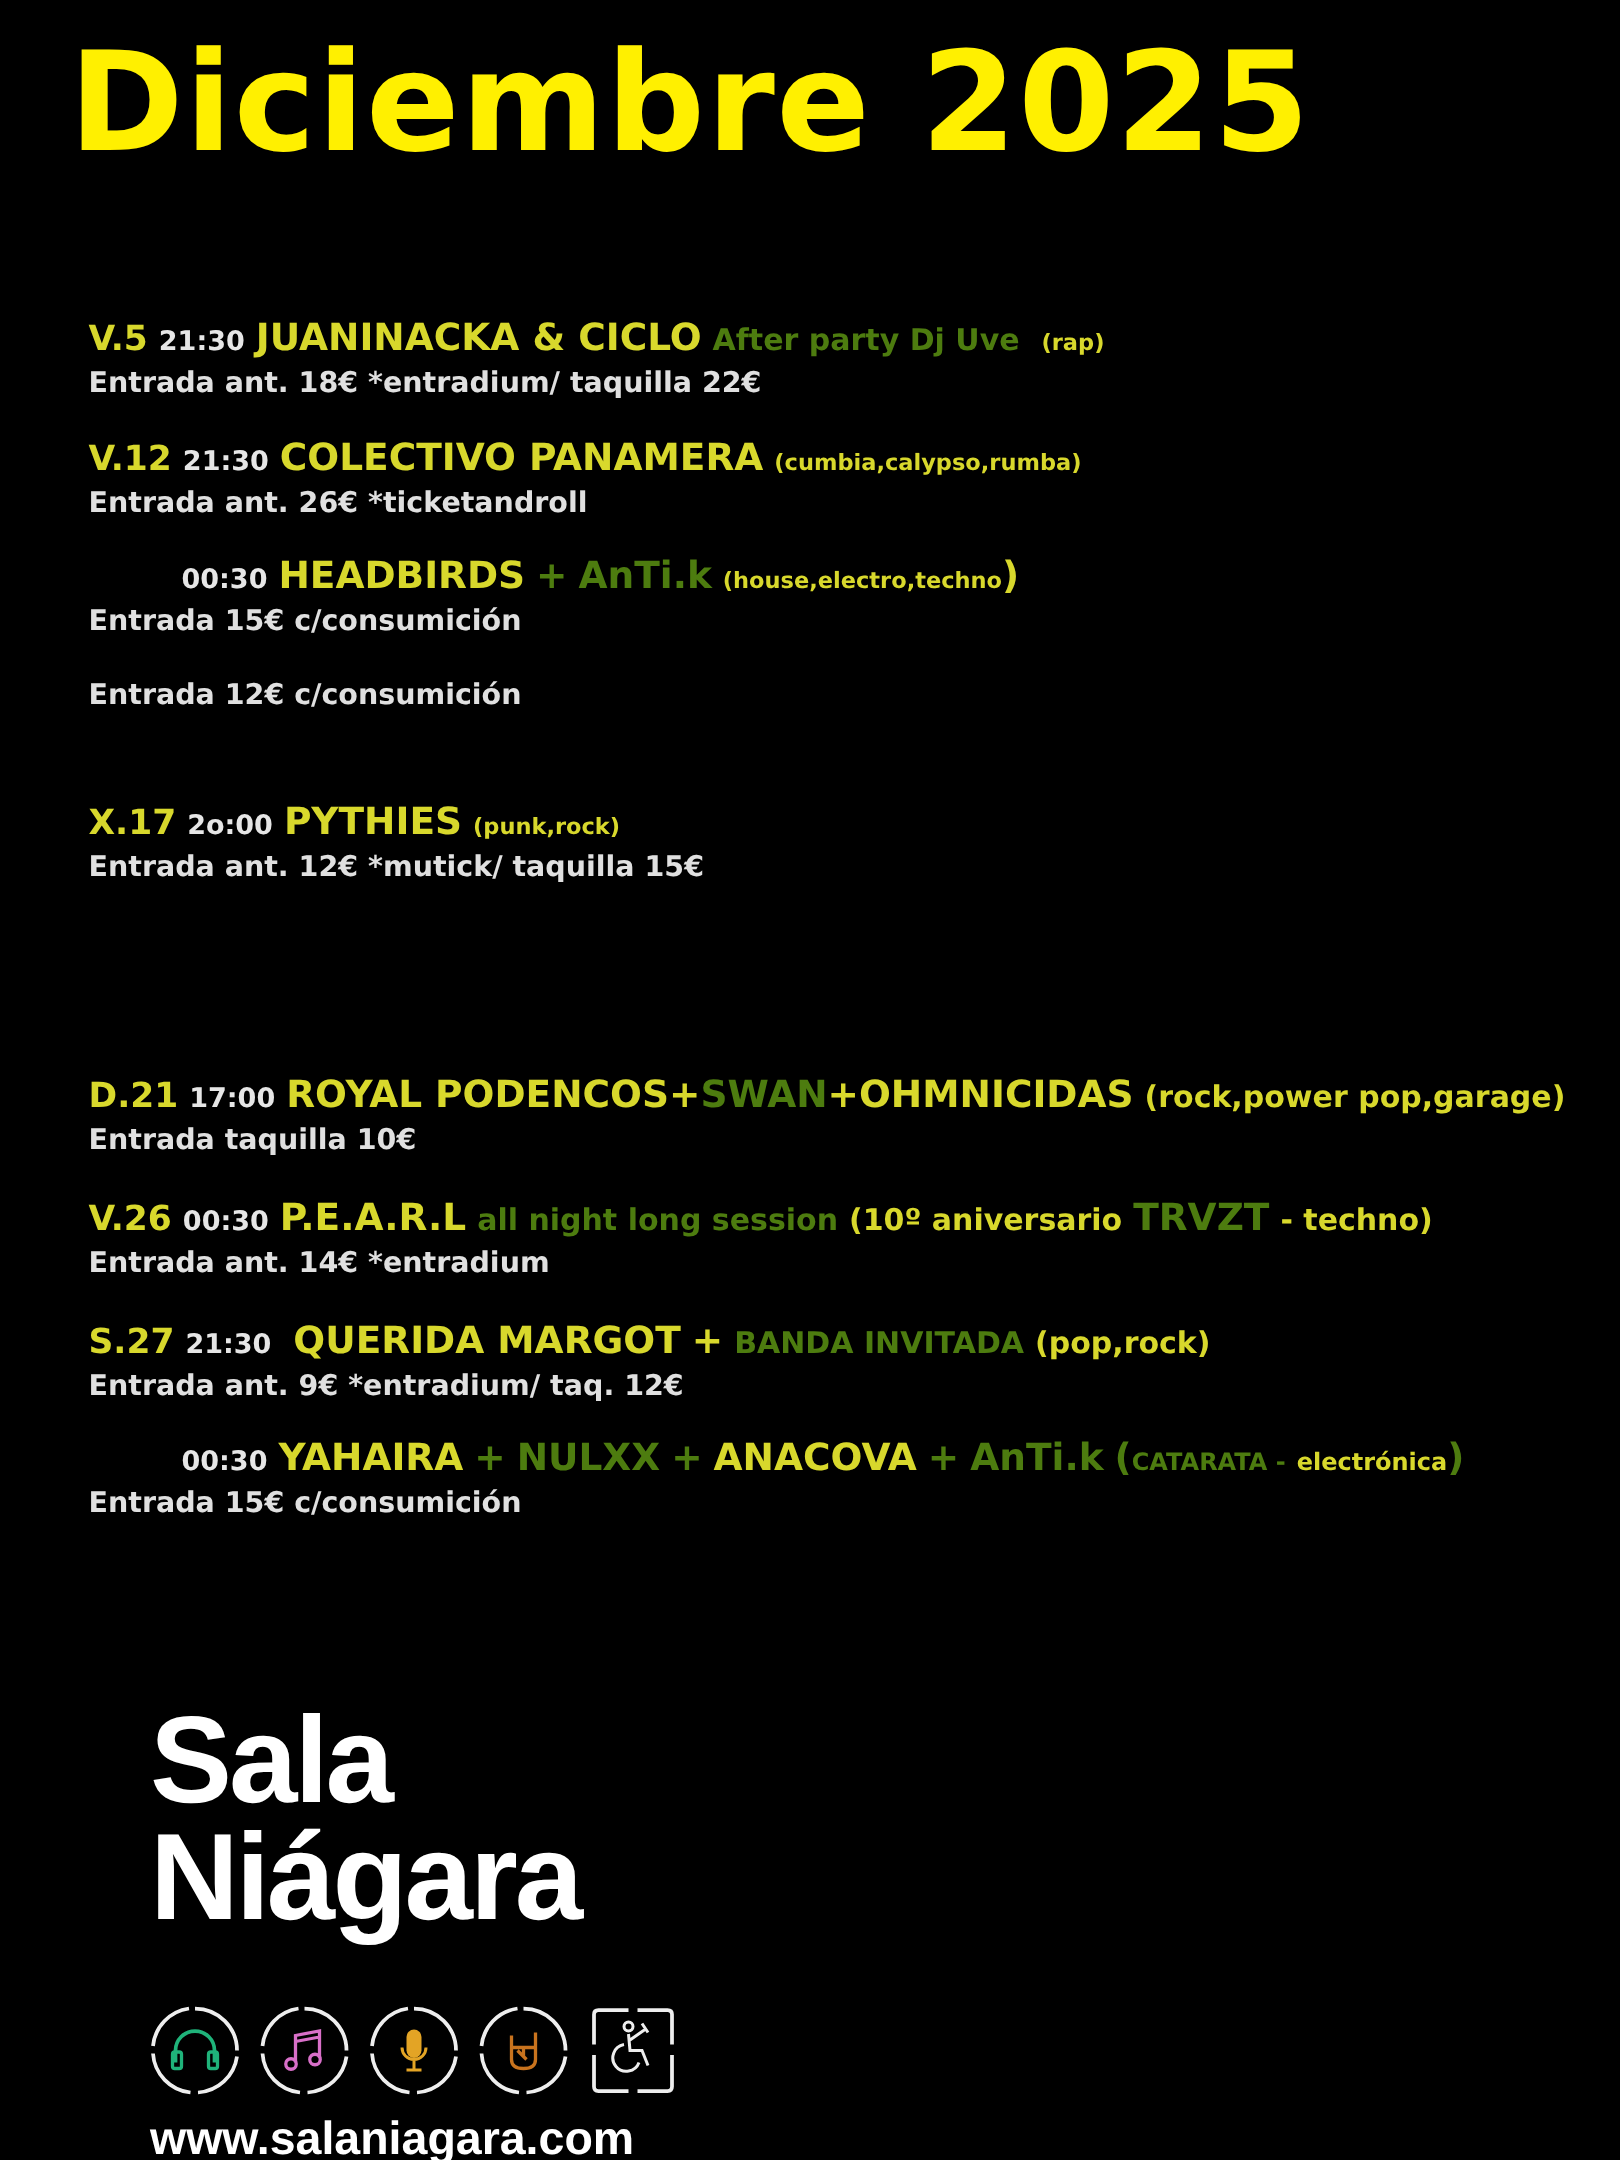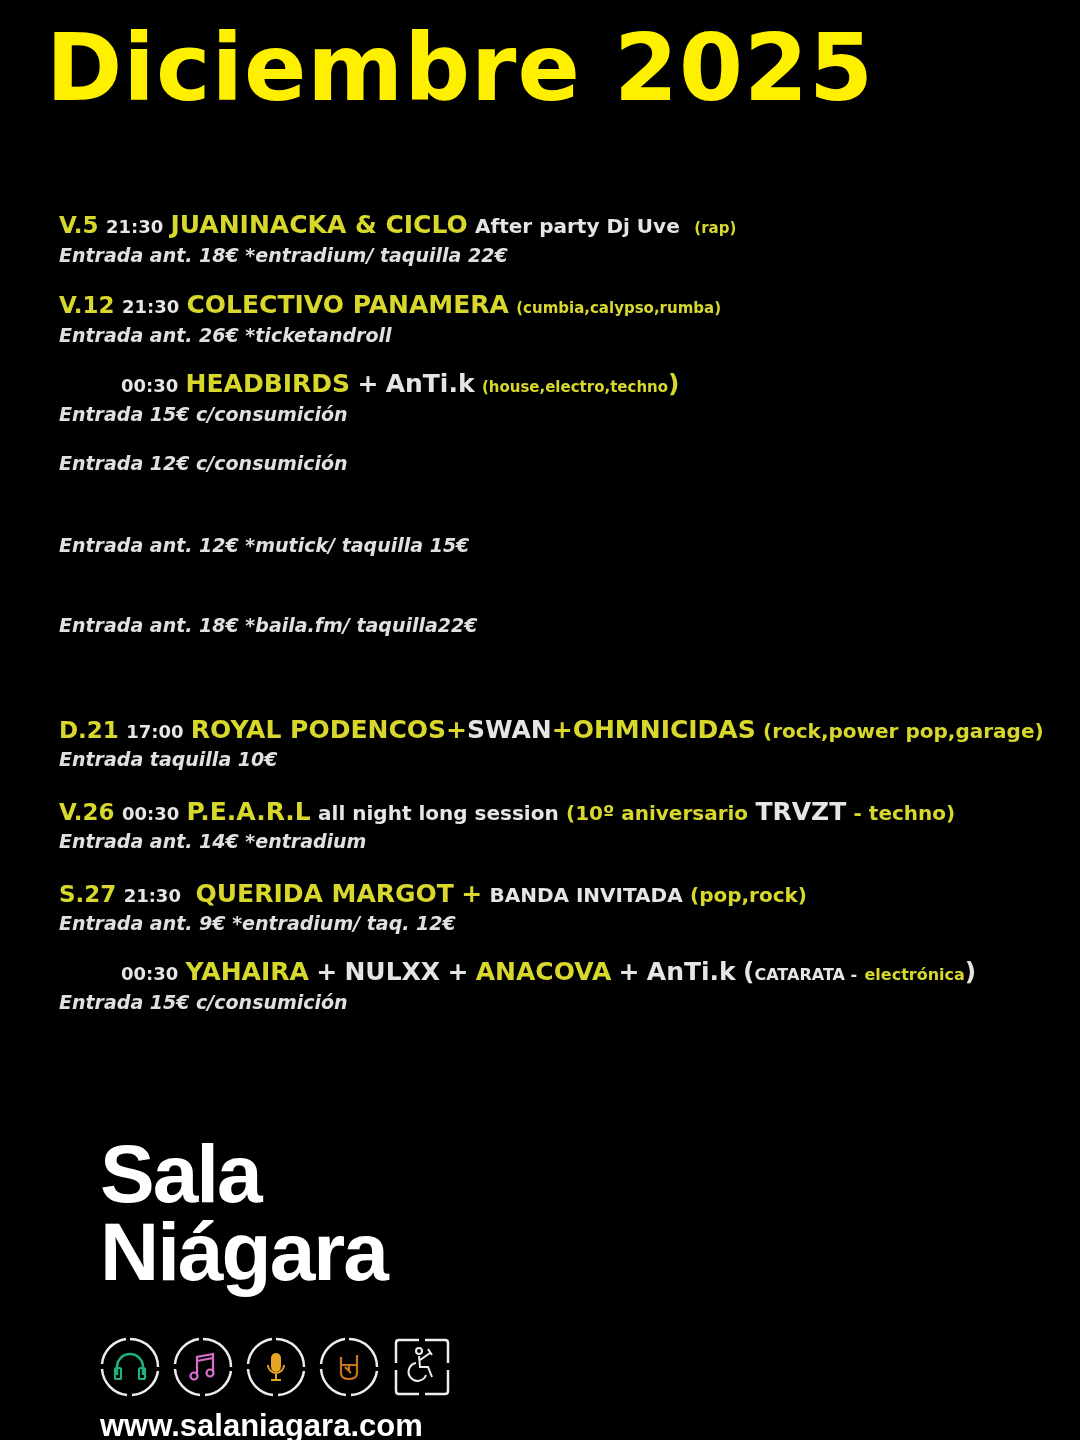--- a/index.html
+++ b/index.html
@@ -9,24 +9,24 @@
     }
     .title {
       position: absolute; left: 46px; top: 14px;
       font-family: "DejaVu Sans", sans-serif; font-weight: bold;
       font-size: 92px; color: #FFF000; letter-spacing: 1px; line-height: 110px;
       white-space: nowrap;
     }
     .events { position: absolute; left: 59px; top: 210px; width: 1021px; }
     .event { position: absolute; left: 0; white-space: nowrap; }
     .line1 { font-size: 21px; line-height: 30px; color: #D8D82C; }
-    .line2 { font-size: 19px; line-height: 24px; color: #E0E0E0; font-style: italic; }
+    .line2 { font-size: 19px; line-height: 24px; color: #E0E0E0; }
     .indent { padding-left: 62px; }
     .y { color: #D8D82C; }
-    .w { color: #e5e5e5; }
+    .w { color: #4d7c0f; }
     .day { font-size: 23px; text-align: right; }
     .time { font-size: 18px; color: #E6E6E6; }
     .big { font-size: 25px; }
     .mid { font-size: 20px; }
     .small { font-size: 15px; }
     .xs { font-size: 16px; margin-top: 12px; }
     .logo {
       position: absolute; left: 100px; top: 1135px;
       font-family: "Liberation Sans", sans-serif; font-weight: bold; color: #fff;
       font-size: 82px; line-height: 78px; letter-spacing: -2px;
@@ -77,25 +77,30 @@
       <span class="y small">(house,electro,techno</span><span class="y big">)</span>
     </div>
     <div class="line2">Entrada 15€ c/consumición</div>
   </div>
 
   <div class="event" style="top:241px">
     <div class="line2">Entrada 12€ c/consumición</div>
   </div>
 
   <div class="event" style="top:323px">
+    <div class="line1">
+      <span class="y day">X.17</span>
+      <span class="time">2o:00</span>
+      <span class="y big">PYTHIES</span>
+      <span class="y small">(punk,rock)</span>
+    </div>
     <div class="line2">Entrada ant. 12€ *mutick/ taquilla 15€</div>
   </div>
 
   <div class="event" style="top:403px">
-    <div class="line2">Entrada ant. 18€ *baila.fm/ taquilla22€</div>
   </div>
 
   <div class="event" style="top:505px">
     <div class="line1">
       <span class="y day">D.21</span>
       <span class="time">17:00</span>
       <span class="y big">ROYAL PODENCOS</span><span class="y big">+</span><span class="w big">SWAN</span><span class="y big">+</span><span class="y big">OHMNICIDAS</span>
       <span class="y mid">(rock,power pop,garage)</span>
     </div>
     <div class="line2">Entrada taquilla 10€</div>

